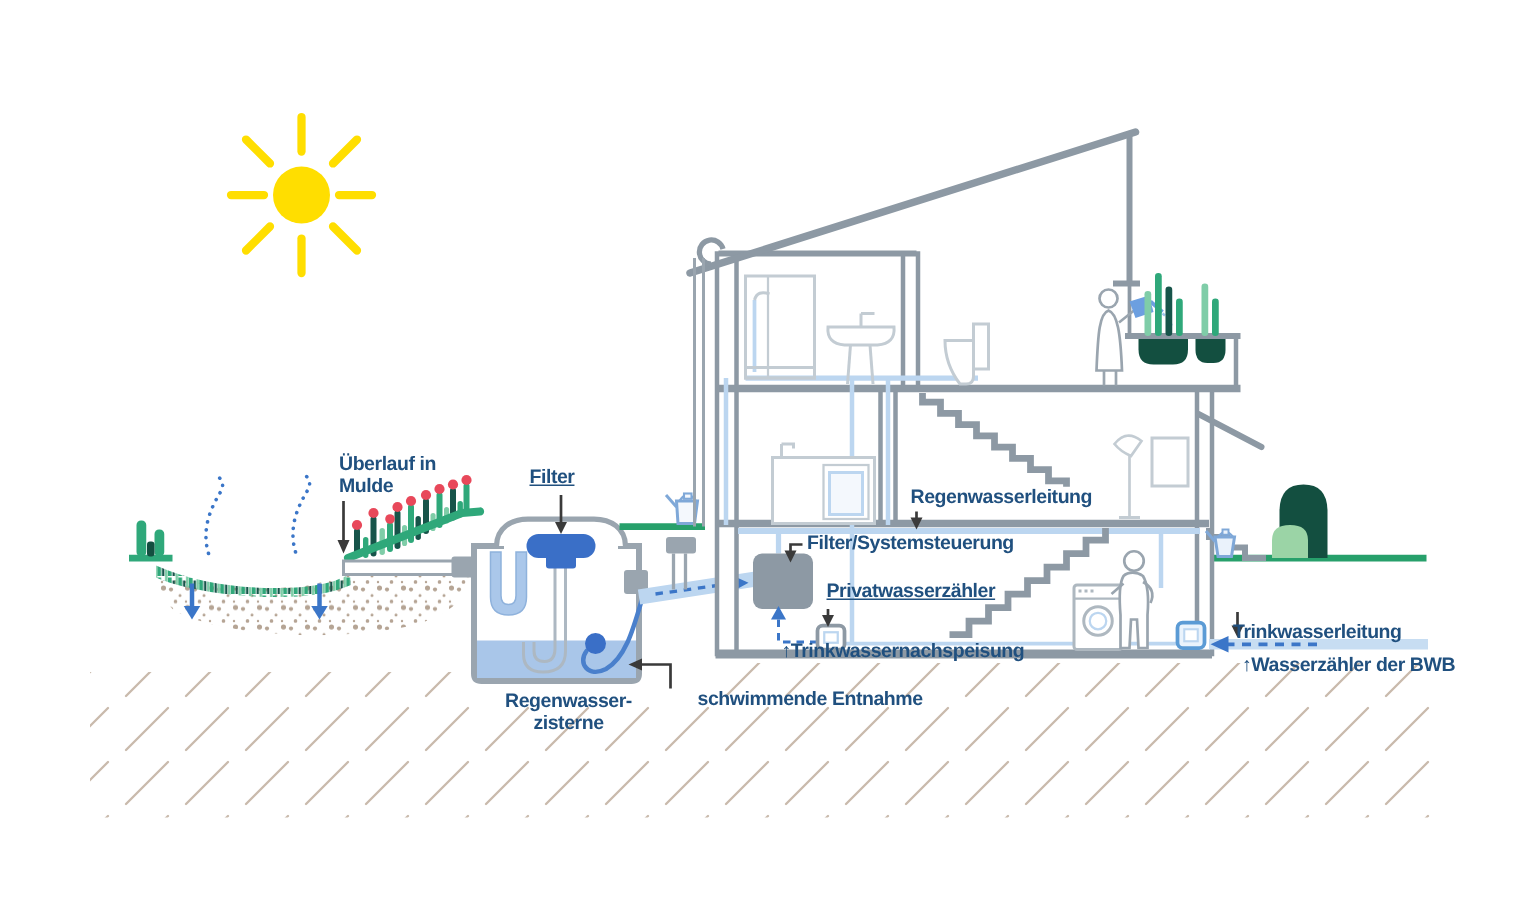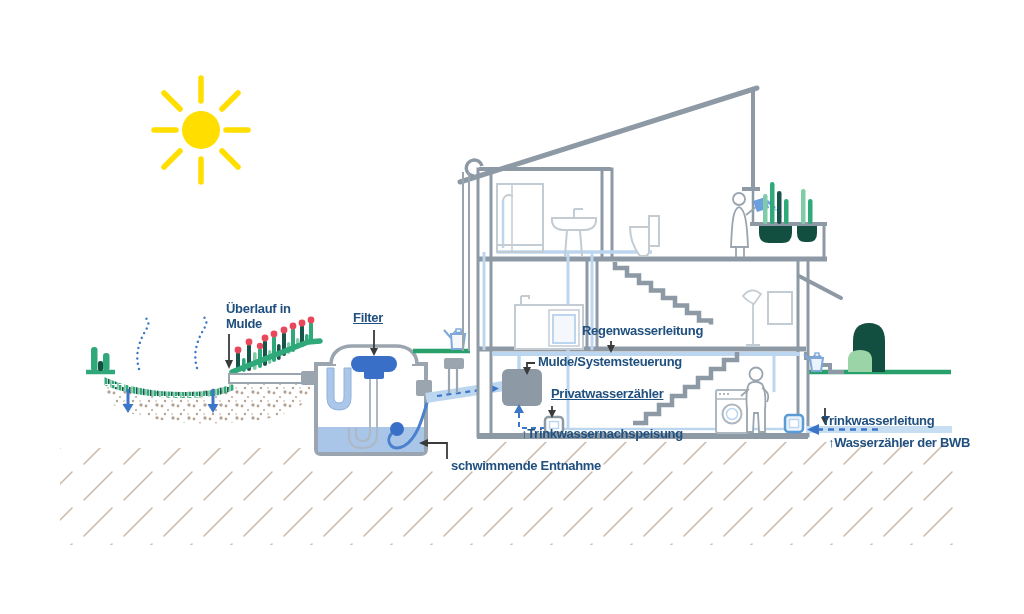--- a/index.html
+++ b/index.html
@@ -313,20 +313,22 @@
     <line x1="825" y1="408" x2="825" y2="418" stroke-width="1.8"></line>
     <polygon points="821,417 829,417 825,425" stroke="none"></polygon>
     <path d="M447,459 V443 H427" fill="none" stroke-width="1.8"></path>
     <polygon points="428,439 428,447 419,443" stroke="none"></polygon>
   </g>
 </svg>
 
 <div class="lbl" style="left:226px;top:302px;">Überlauf in
 Mulde</div>
 <div class="lbl" style="left:353px;top:311px;text-decoration:underline;">Filter</div>
-<div class="lbl" style="left:582px;top:324px;text-align:right;">Regenwasserleitung</div>
-<div class="lbl" style="left:538px;top:355px;">Mulde/Systemsteuerung</div>
+<div class="lbl" style="left:607px;top:324px;text-align:right;">Regenwasserleitung</div>
+<div class="lbl" style="left:538px;top:355px;">Filter/Systemsteuerung</div>
 <div class="lbl" style="left:551px;top:387px;text-decoration:underline;">Privatwasserzähler</div>
 <div class="lbl" style="left:521px;top:427px;">↑Trinkwassernachspeisung</div>
 <div class="lbl" style="left:822px;top:390px;margin-top:24px;">Trinkwasserleitung</div>
 <div class="lbl" style="left:788px;top:436px;margin-left:40px;">↑Wasserzähler der BWB</div>
-<div class="lbl" style="left:451px;top:459px;">schwimmende Entnahme</div>
+<div class="lbl center" style="left:329px;top:460px;width:100px;">Regenwasser-
+zisterne</div>
+<div class="lbl" style="left:465px;top:459px;">schwimmende Entnahme</div>
 </div>
 
 </body></html>

